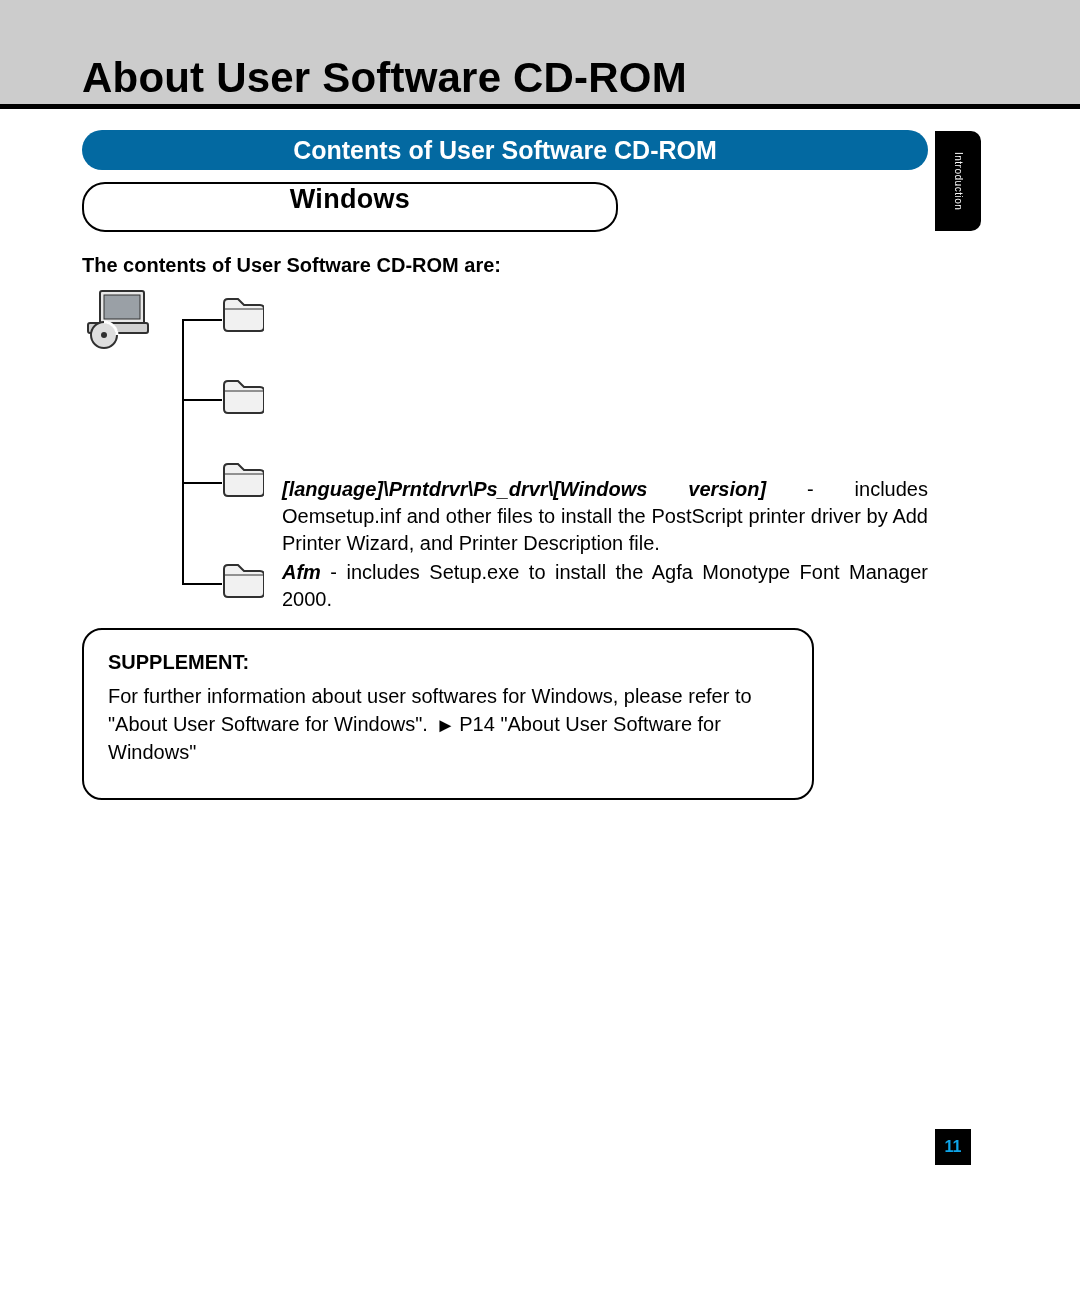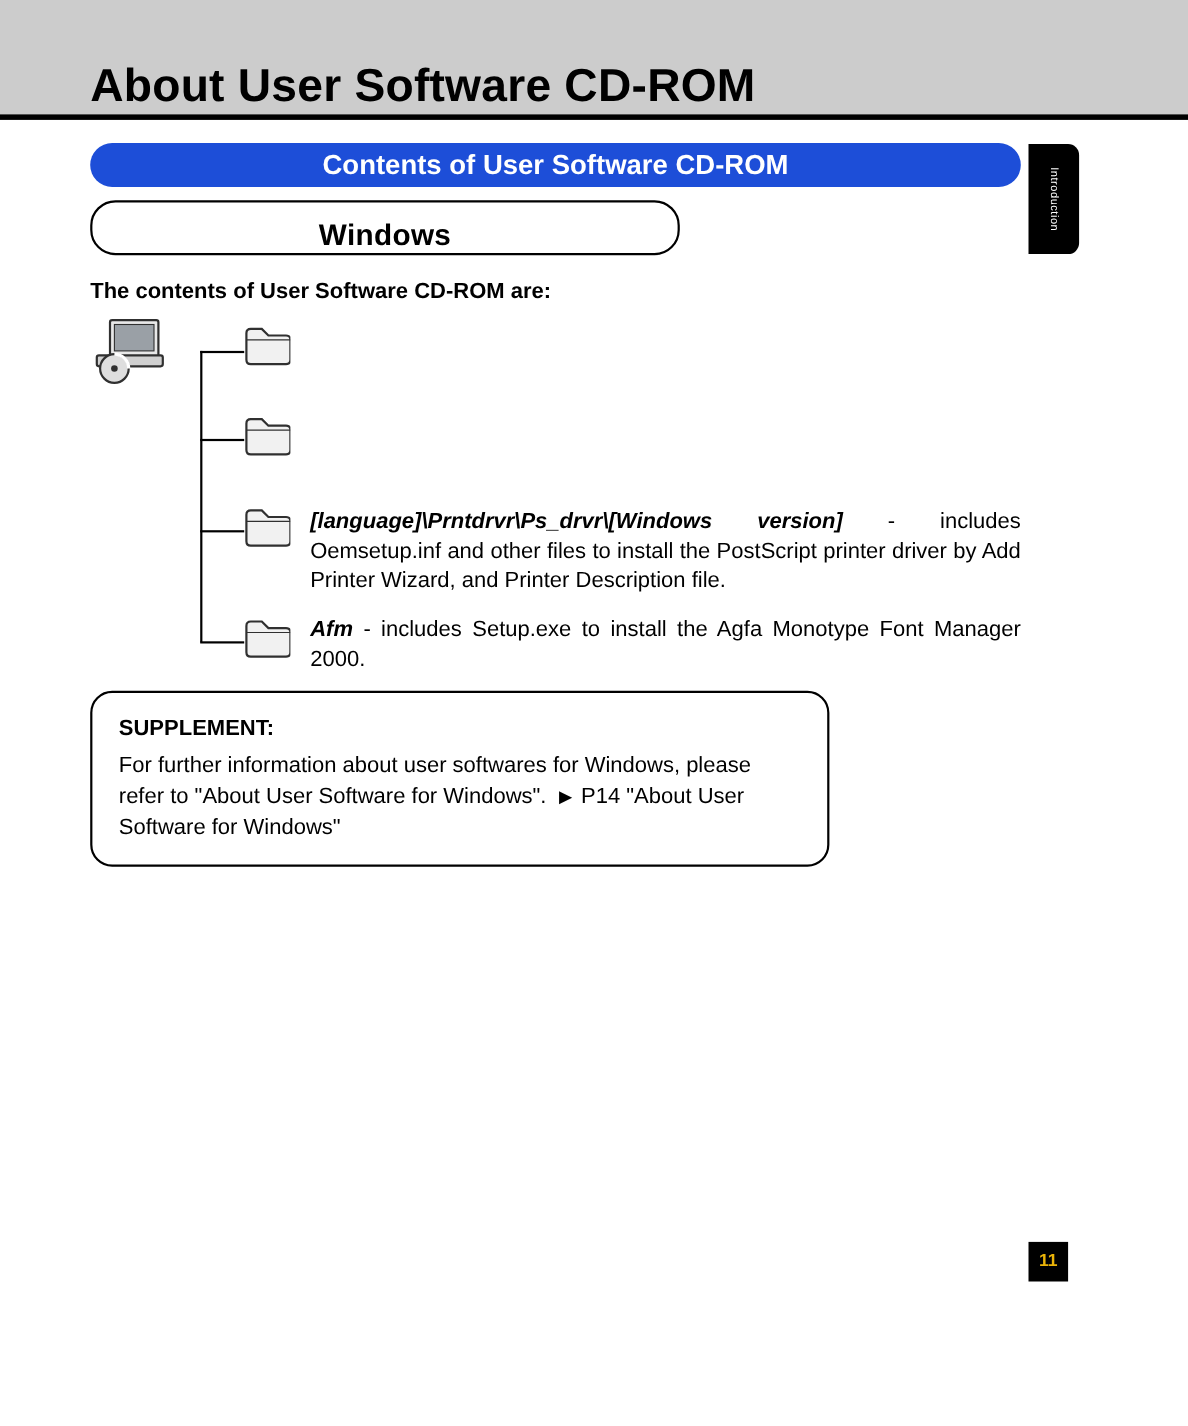--- a/index.html
+++ b/index.html
@@ -29,55 +29,55 @@
   }
   .side-tab .txt{
     writing-mode:vertical-rl;transform:rotate(0deg);
     font-size:10px;letter-spacing:.5px;
   }
 
   .content{
     position:absolute;left:82px;top:130px;width:846px;
   }
   .section-bar{
-    width:846px;height:40px;background:#1d4ed8;border-radius:20px;
+    width:846px;height:40px;background:#0369a1;border-radius:20px;
     color:#fff;display:flex;align-items:center;justify-content:center;
     font-size:25px;font-weight:700;
   }
   .subtitle-pill{
     width:532px;height:46px;border:2px solid #000;border-radius:23px;
-    display:flex;align-items:flex-end;justify-content:center;
+    display:flex;align-items:flex-start;justify-content:center;
     font-size:27px;font-weight:700;margin-top:12px;letter-spacing:.3px;
   }
   .intro{margin:22px 0 10px 0;font-size:20px;font-weight:bold;}
 
   .tree-wrap{position:relative;width:846px;}
   .absnode{position:absolute;}
   .root-icon{left:0;top:0;width:72px;height:64px;}
   .folder{width:44px;height:40px;}
   .desc{left:200px;width:646px;font-size:20px;line-height:1.35;text-align:justify;}
   .d1{top:20px;}
   .d2{top:100px;}
-  .d3{top:174px;}
+  .d3{top:189px;}
   .d4{top:272px;}
   .bi{font-weight:700;font-style:italic;}
 
   
   .vline{position:absolute;left:100px;top:32px;width:0;height:265px;border-left:2px solid #000;}
   .hline{position:absolute;left:100px;width:40px;height:0;border-top:2px solid #000;}
   .h1{top:32px;} .h2{top:112px;} .h3{top:195px;} .h4{top:296px;}
 
-  .supplement{position:absolute;left:82px;top:628px;width:672px;
-    border:2px solid #000;border-radius:20px;padding:18px 24px 20px 24px;
+  .supplement{position:absolute;left:82px;top:628px;width:732px;
+    border:2px solid #000;border-radius:20px;padding:18px 24px 32px 24px;
     box-sizing:border-box;font-size:20px;line-height:1.4;}
   .supp-title{font-weight:800;margin-bottom:6px;}
   .arrow{display:inline-block;transform:translateY(1px);margin:0 4px 0 2px;}
 
   .page-no{position:absolute;left:935px;top:1129px;width:36px;height:36px;
-    background:#000;color:#eab308;display:flex;align-items:center;justify-content:center;
+    background:#000;color:#0ea5e9;display:flex;align-items:center;justify-content:center;
     font-size:16px;font-weight:600;}
 </style>
 </head>
 <body>
 
 <div class="top-band"></div>
 <div class="rule"></div>
 <div class="page-title">About User Software CD-ROM</div>
 
 <div class="side-tab">

